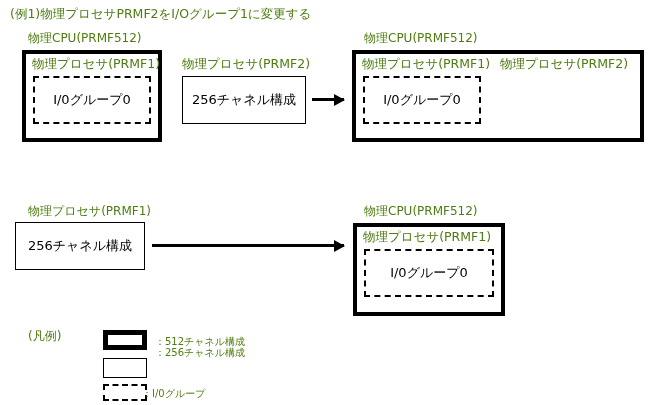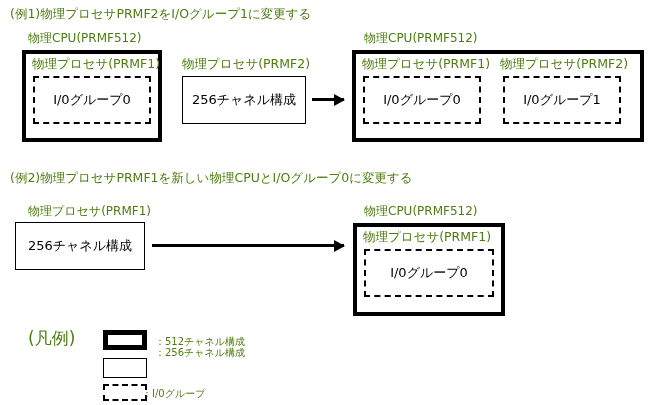--- a/index.html
+++ b/index.html
@@ -24,21 +24,21 @@
   .lbl {
     position: absolute;
     white-space: nowrap;
     line-height: 1;
     color: #4d7c0f;
   }
   .title-line { font-size: 12.5px; }
   .caption    { font-size: 12px; padding-left: 12px; }
   .inner-cap  { font-size: 12.5px; }
   .box-text   { font-size: 13px; }
-  .legend-title { font-size: 17px; }
+  .legend-title { font-size: 12px; }
   .legend-text  { font-size: 10px; }
 
   
   .box {
     position: absolute;
     box-sizing: border-box;
     background: transparent;
   }
   .box-bold {
     border: 4px solid #000;
@@ -109,25 +109,21 @@
   <div class="box box-bold" style="left:352px; top:50px; width:292px; height:92px;"></div>
 
   <div class="lbl inner-cap" style="left:362px; top:58px;">物理プロセサ(PRMF1)</div>
 
   <div class="box box-dashed centered box-text" style="left:363px; top:76px; width:118px; height:48px;">
     <span>I/0グループ0</span>
   </div>
 
   <div class="lbl inner-cap" style="left:500px; top:58px;">物理プロセサ(PRMF2)</div>
 
-  <div class="box box-dashed centered box-text" style="left:503px; top:76px; width:118px; height:48px;">
-    <span>I/0グループ1</span>
-  </div>
 
-  <div class="lbl title-line" style="left:10px; top:172px;">(例2)物理プロセサPRMF1を新しい物理CPUとI/Oグループ0に変更する</div>
 
   <div class="lbl caption" style="left:16px; top:205px;">物理プロセサ(PRMF1)</div>
 
   <div class="box box-thin centered box-text" style="left:15px; top:222px; width:130px; height:48px;">
     <span>256チャネル構成</span>
   </div>
 
   <div class="arrow" style="left:152px; top:244px; width:192px;"></div>
 
   <div class="lbl caption" style="left:352px; top:205px;">物理CPU(PRMF512)</div>

